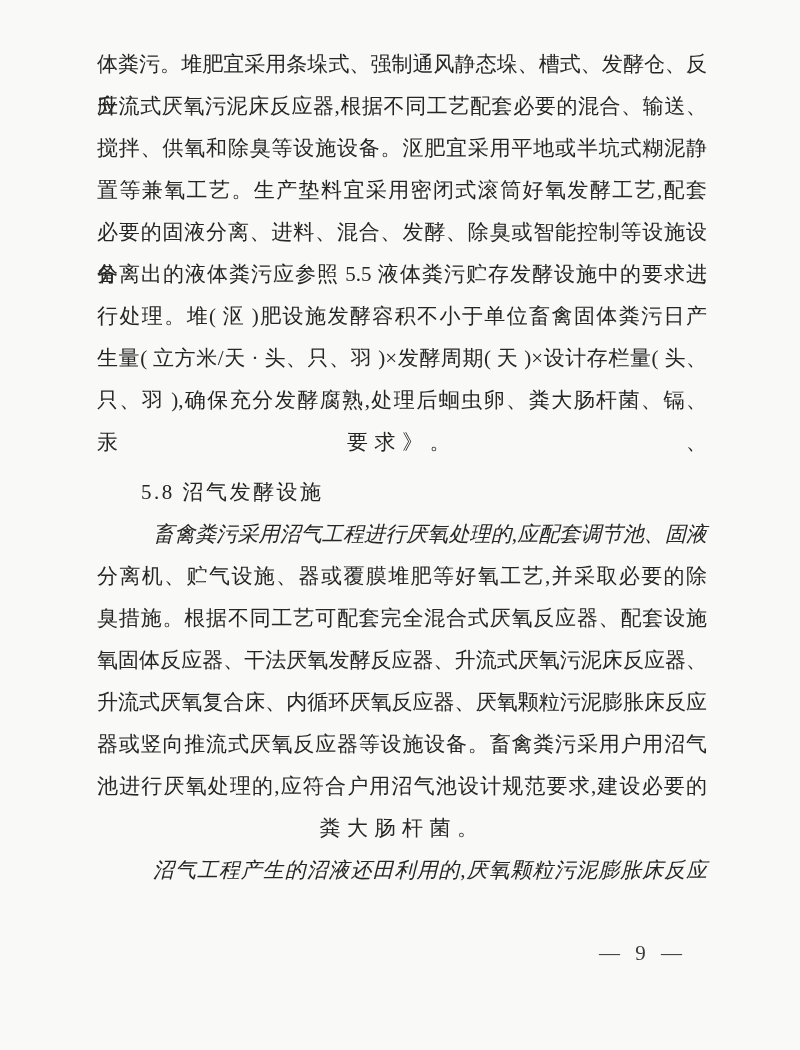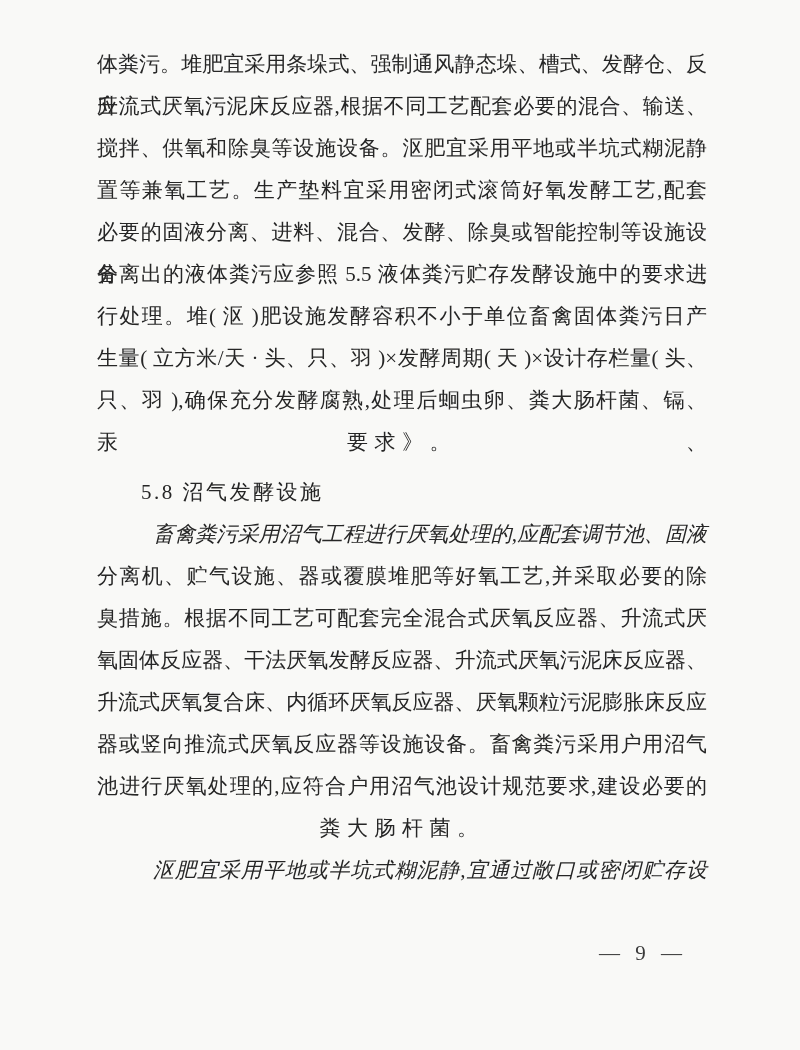--- a/index.html
+++ b/index.html
@@ -82,23 +82,23 @@
       <div class="line">置等兼氧工艺。生产垫料宜采用密闭式滚筒好氧发酵工艺,配套</div>
       <div class="line">必要的固液分离、进料、混合、发酵、除臭或智能控制等设施设备,</div>
       <div class="line">分离出的液体粪污应参照 5.5 液体粪污贮存发酵设施中的要求进</div>
       <div class="line">行处理。堆( 沤 )肥设施发酵容积不小于单位畜禽固体粪污日产</div>
       <div class="line">生量( 立方米/天 · 头、只、羽 )×发酵周期( 天 )×设计存栏量( 头、</div>
       <div class="line">只、羽 ),确保充分发酵腐熟,处理后蛔虫卵、粪大肠杆菌、镉、汞、</div>
       <div class="line-end">要求》。</div>
       <div class="heading">5.8 沼气发酵设施</div>
       <div class="line-indent">畜禽粪污采用沼气工程进行厌氧处理的,应配套调节池、固液</div>
       <div class="line">分离机、贮气设施、器或覆膜堆肥等好氧工艺,并采取必要的除</div>
-      <div class="line">臭措施。根据不同工艺可配套完全混合式厌氧反应器、升流式厌</div>
+      <div class="line">臭措施。根据不同工艺可配套完全混合式厌氧反应器、配套设施</div>
       <div class="line">氧固体反应器、干法厌氧发酵反应器、升流式厌氧污泥床反应器、</div>
       <div class="line">升流式厌氧复合床、内循环厌氧反应器、厌氧颗粒污泥膨胀床反应</div>
       <div class="line">器或竖向推流式厌氧反应器等设施设备。畜禽粪污采用户用沼气</div>
       <div class="line">池进行厌氧处理的,应符合户用沼气池设计规范要求,建设必要的</div>
       <div class="line-end">粪大肠杆菌。</div>
-      <div class="line-indent">沤肥宜采用平地或半坑式糊泥静,宜通过敞口或密闭贮存设</div>
+      <div class="line-indent">沼气工程产生的沼液还田利用的,厌氧颗粒污泥膨胀床反应</div>
     </div>
 
   <div class="footer">— 9 —</div>
 </div>
 
 </body></html>

